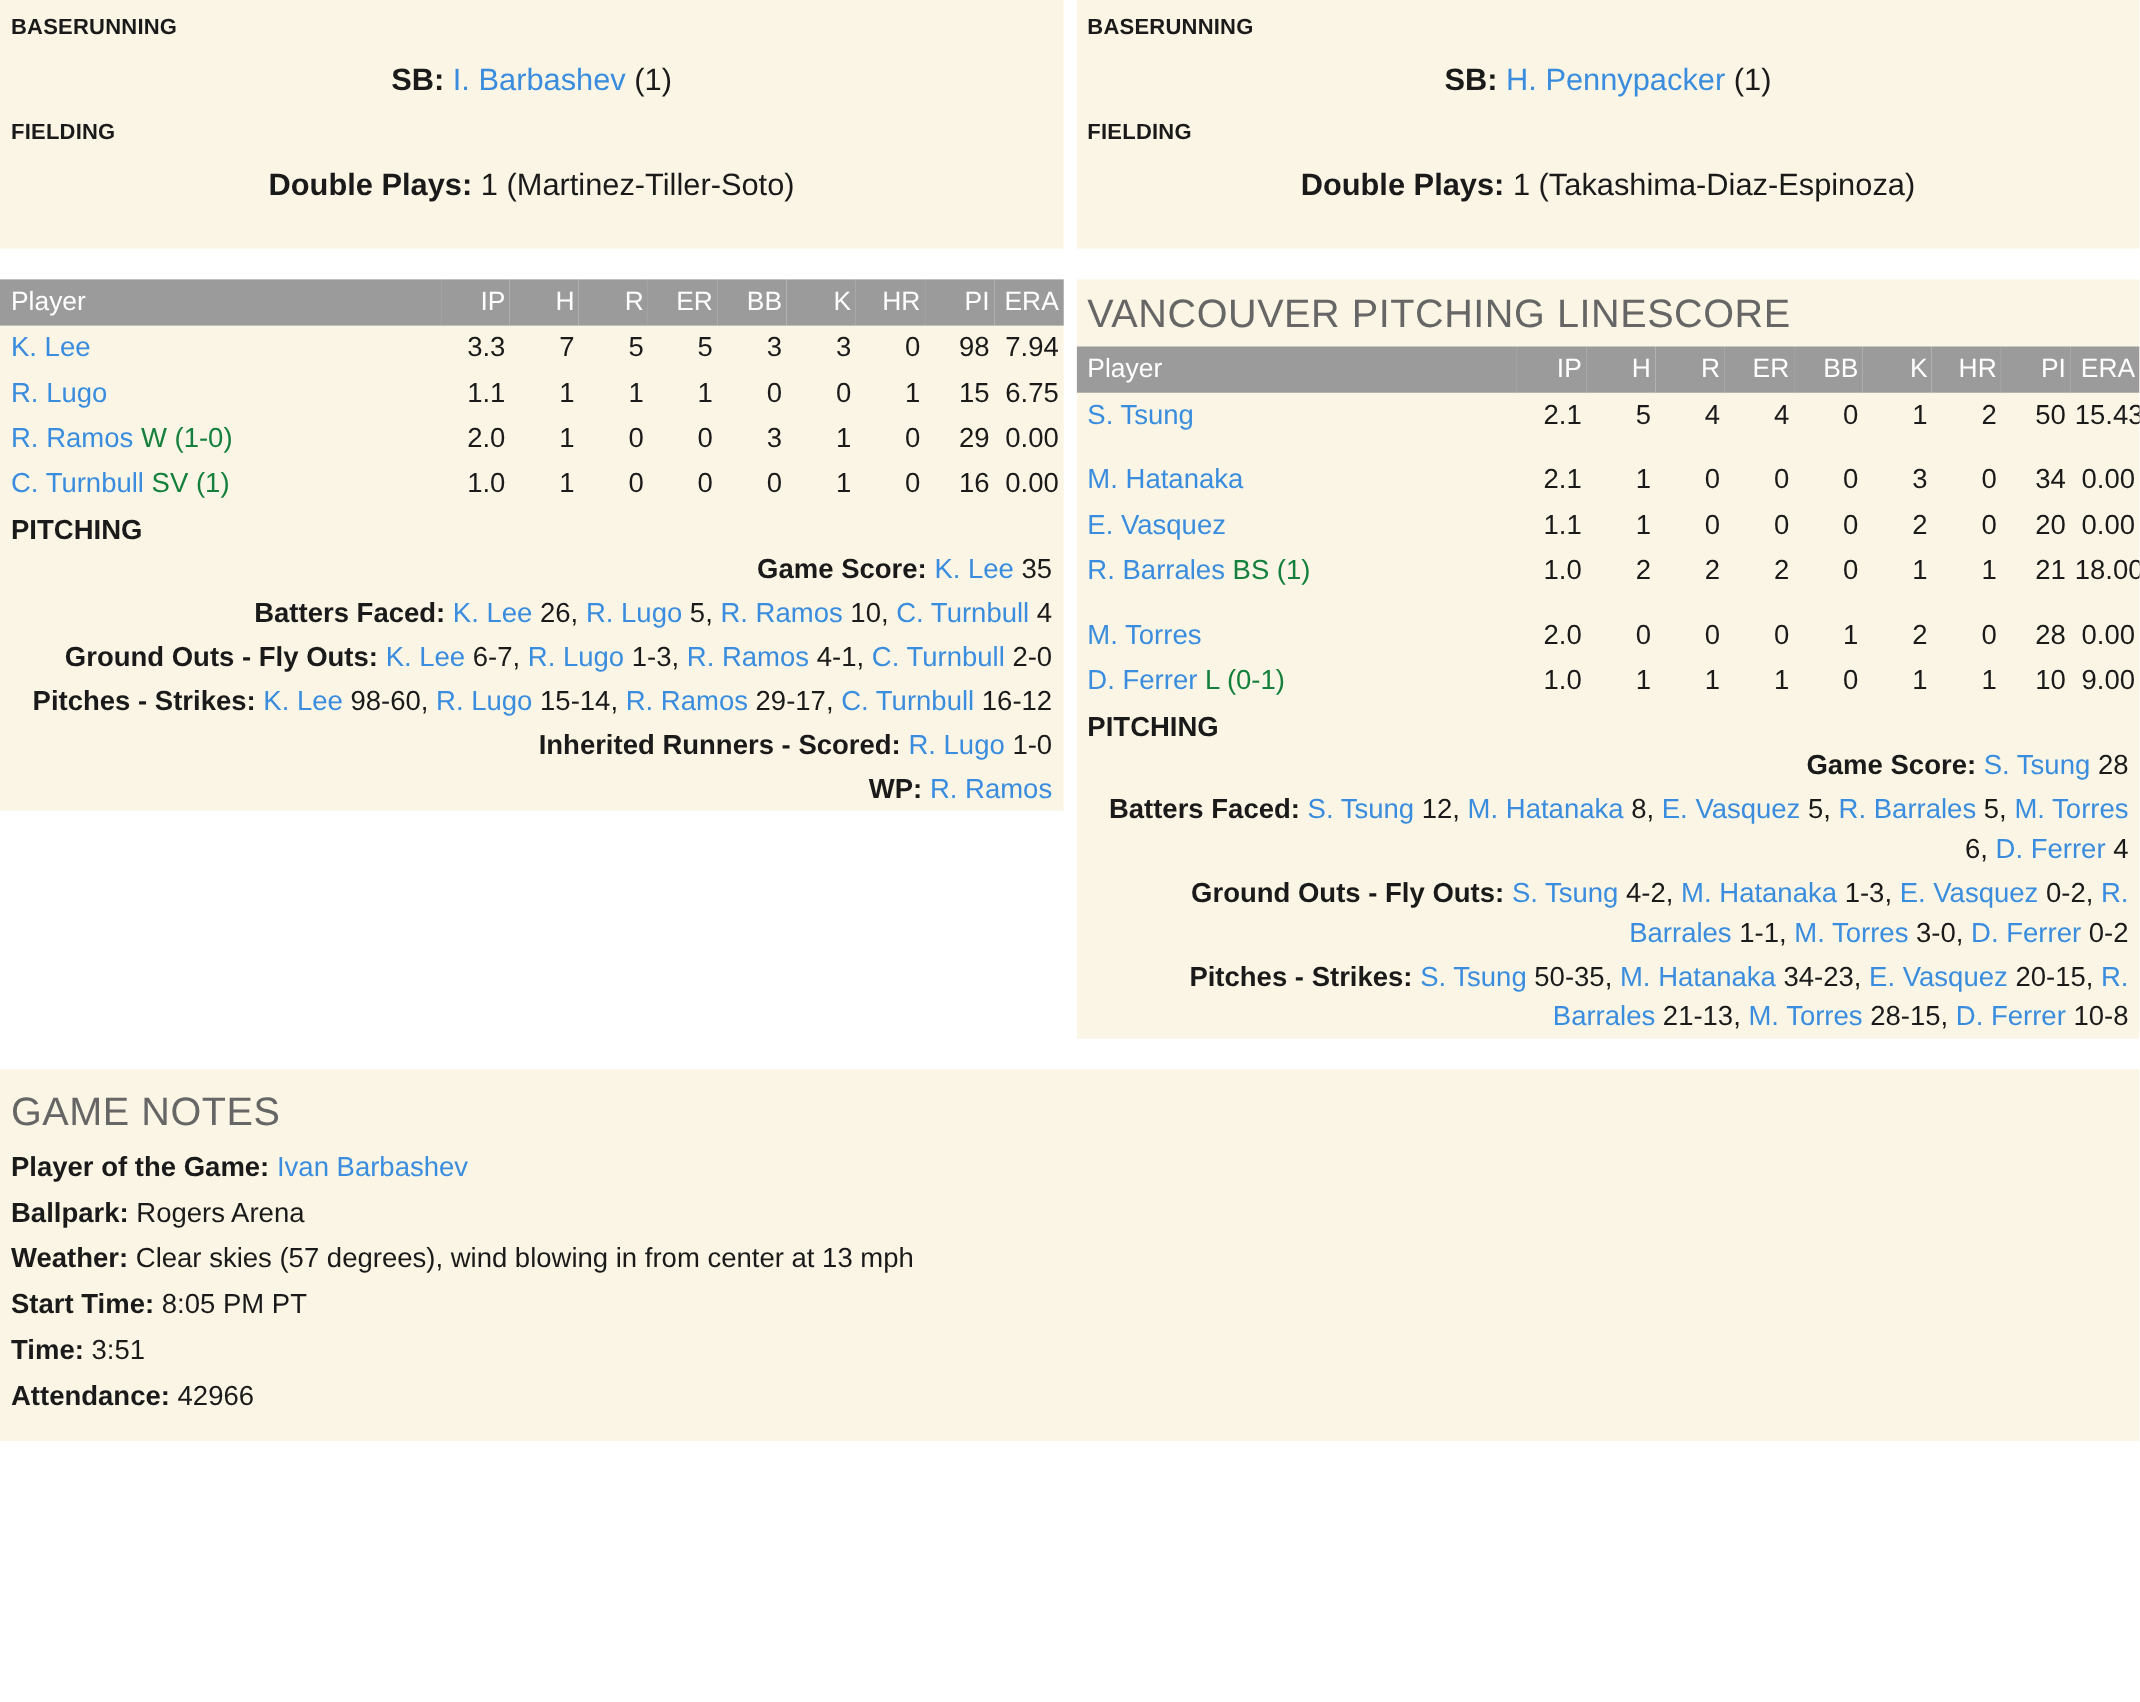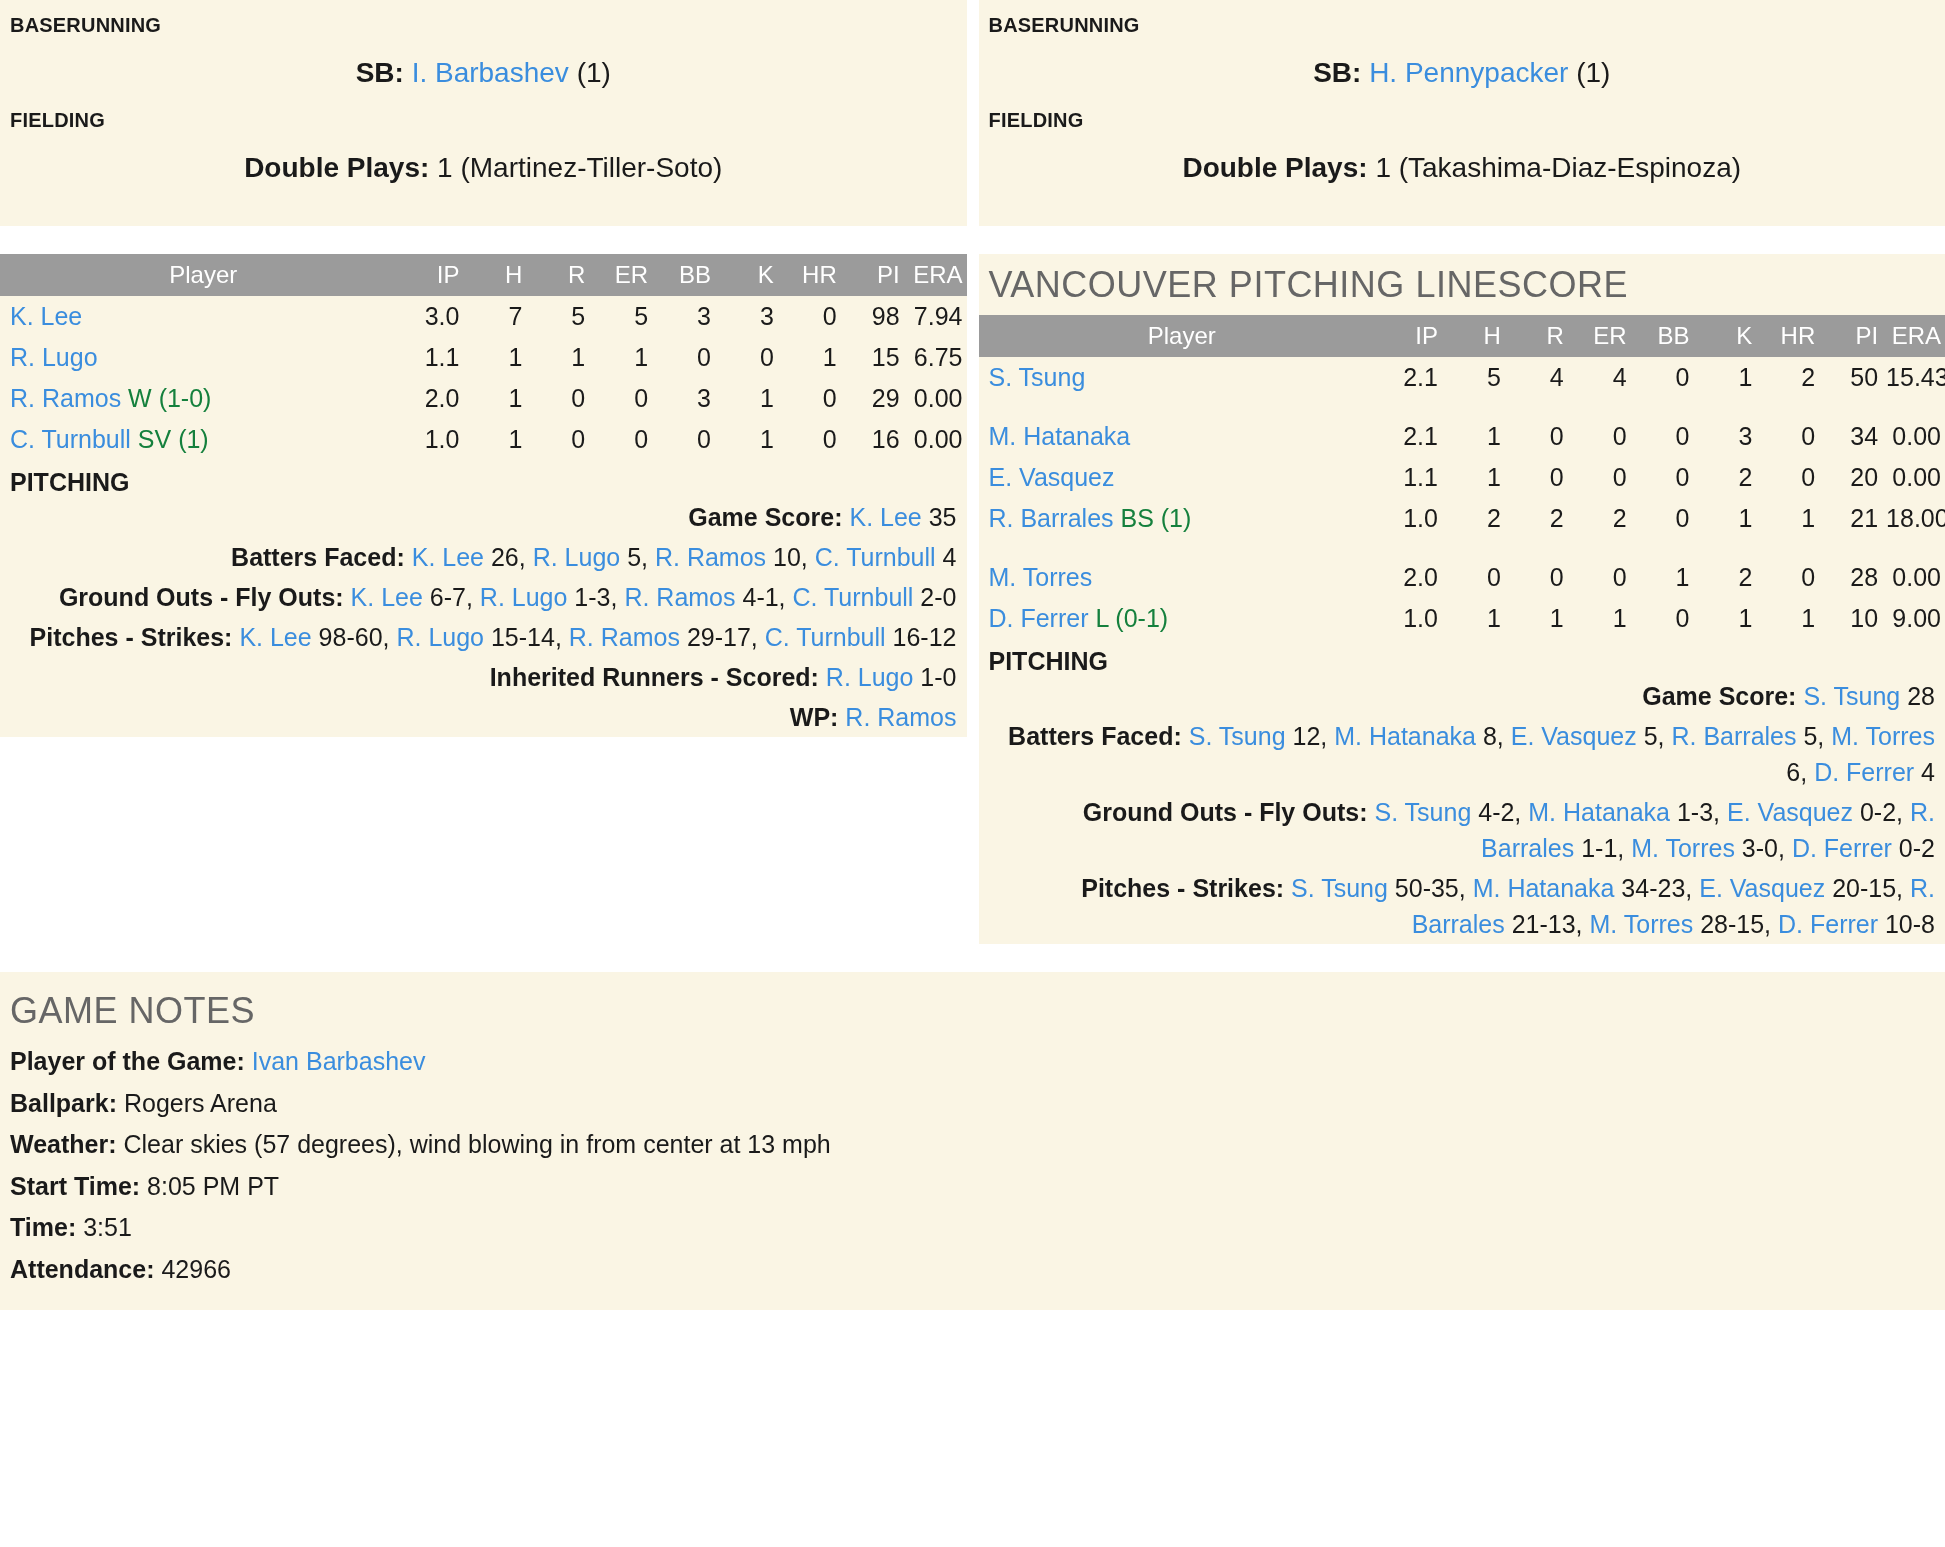--- a/index.html
+++ b/index.html
@@ -78,21 +78,21 @@
   table.lines thead th {
     background: #9b9b9b;
     color: #ffffff;
     font-weight: normal;
     font-size: 24px;
     padding: 7px 4px;
     text-align: right;
     white-space: nowrap;
   }
   table.lines thead th.player {
-    text-align: center;
+    text-align: left;
     padding-left: 10px;
     width: 40%;
   }
   table.lines tbody td {
     padding: 6px 4px;
     text-align: right;
     white-space: nowrap;
     color: #1a1a1a;
   }
   table.lines tbody td.player {
@@ -191,21 +191,21 @@
                 <th>BB</th>
                 <th>K</th>
                 <th>HR</th>
                 <th>PI</th>
                 <th>ERA</th>
               </tr>
           </thead>
           <tbody id="lt-body">
               <tr>
                 <td class="player"><span>K. Lee</span></td>
-                <td>3.0</td>
+                <td>3.3</td>
                 <td>7</td>
                 <td>5</td>
                 <td>5</td>
                 <td>3</td>
                 <td>3</td>
                 <td>0</td>
                 <td>98</td>
                 <td>7.94</td>
               </tr>
               <tr>

